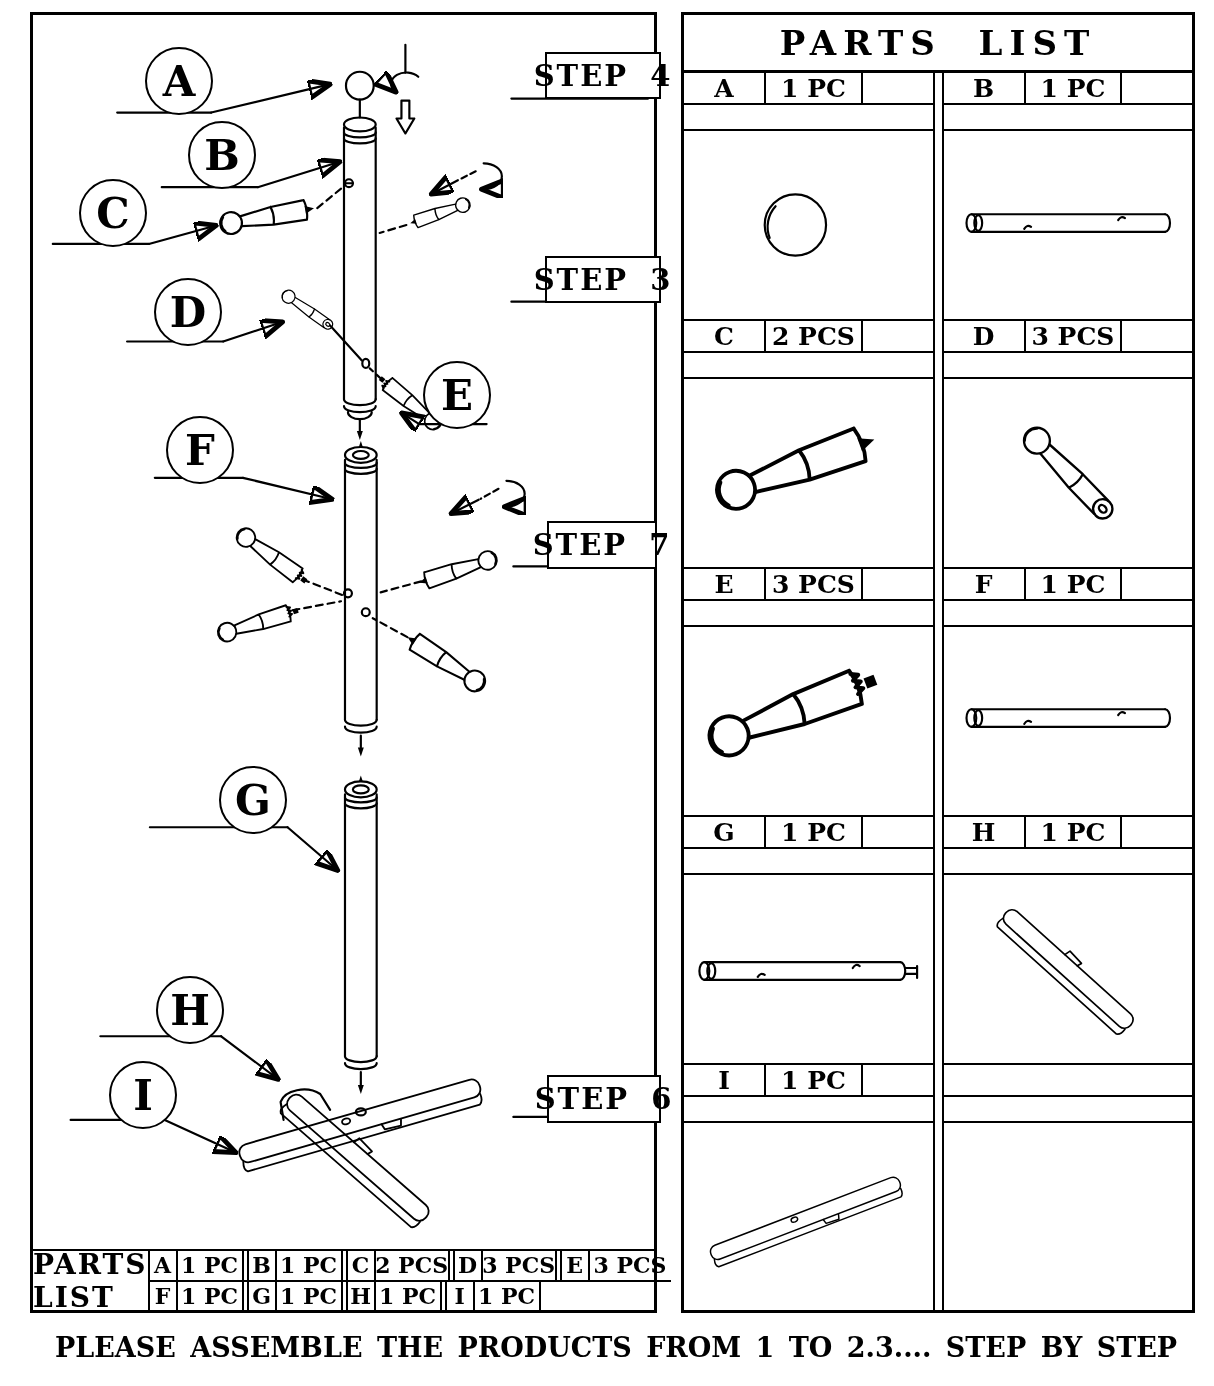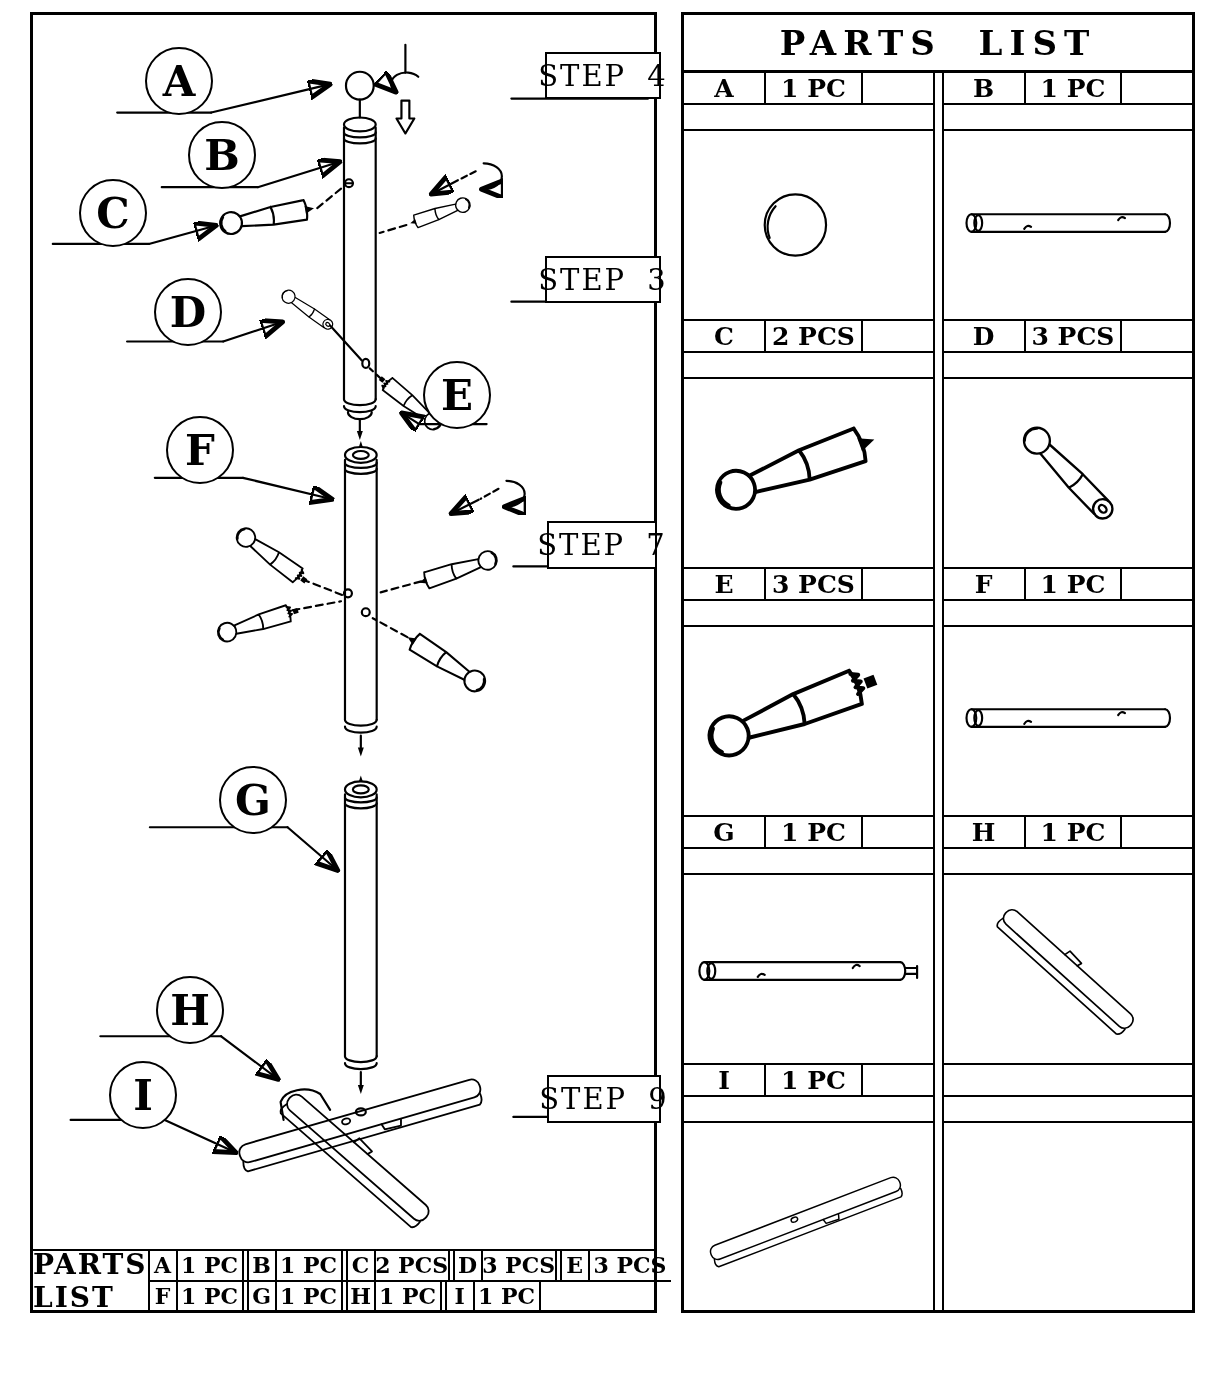--- a/index.html
+++ b/index.html
@@ -10,21 +10,21 @@
   svg .fill{fill:#000;stroke:none;}
   
   .left-panel{position:absolute;left:30px;top:12px;width:627px;height:1301px;
               border:3px solid #000;box-sizing:border-box;}
   .diagram{position:absolute;left:0;top:0;width:100%;height:100%;}
   .co{position:absolute;width:64px;height:64px;border:2.5px solid #000;border-radius:50%;
       display:flex;align-items:center;justify-content:center;
       font-size:42px;font-weight:700;background:#fff;}
   .step{position:absolute;border:2.5px solid #000;background:#fff;
         display:flex;align-items:center;justify-content:center;
-        font-size:29px;font-weight:400;letter-spacing:2px;word-spacing:10px;white-space:nowrap;}
+        font-size:29px;font-weight:700;letter-spacing:2px;word-spacing:10px;white-space:nowrap;}
   
   .lp-table{position:absolute;left:0;right:0;bottom:0;height:61px;
             border-top:2.5px solid #000;display:flex;background:#fff;box-sizing:border-box;}
   .lp-label{width:142px;border-right:2.5px solid #000;display:flex;align-items:center;
             justify-content:center;font-size:28px;font-weight:700;letter-spacing:2px;
             word-spacing:8px;box-sizing:border-box;}
   .lp-rows{flex:1;display:flex;flex-direction:column;}
   .lp-row{flex:1;display:flex;align-items:stretch;}
   .lp-row.first{border-bottom:2.5px solid #000;}
   .lp-grp{display:flex;border-right:2.5px solid #000;}
@@ -225,21 +225,21 @@
     <div class="co" style="left:123px;top:961px">
         <span>H</span>
       </div>
     <div class="co" style="left:76px;top:1046px">
         <span>I</span>
       </div>
 
     <div class="step" style="left:512px;top:37px;width:112px;height:43px">STEP 4</div>
     <div class="step" style="left:512px;top:241px;width:112px;height:43px">STEP 3</div>
     <div class="step" style="left:514px;top:506px;width:106px;height:44px">STEP 7</div>
-    <div class="step" style="left:514px;top:1060px;width:110px;height:44px">STEP 9</div>
+    <div class="step" style="left:514px;top:1060px;width:110px;height:44px">STEP 6</div>
 
     <div class="lp-table">
       <div class="lp-label">PARTS LIST</div>
       <div class="lp-rows">
         <div class="lp-row first">
           <div class="lp-grp">
               <div class="lp-cl">A</div>
               <div class="lp-cq lp-q2">1 PC</div>
             </div>
           <div class="lp-grp">
@@ -413,13 +413,14 @@
         </div>
         <div class="blk last">
           <div class="blk-head"></div>
           <div class="blk-thin"></div>
           <div class="blk-draw"></div>
         </div>
       </div>
     </div>
   </div>
 
+  <div class="caption">PLEASE ASSEMBLE THE PRODUCTS FROM 1 TO 2.3.... STEP BY STEP</div>
 </div>
 
 </body></html>

